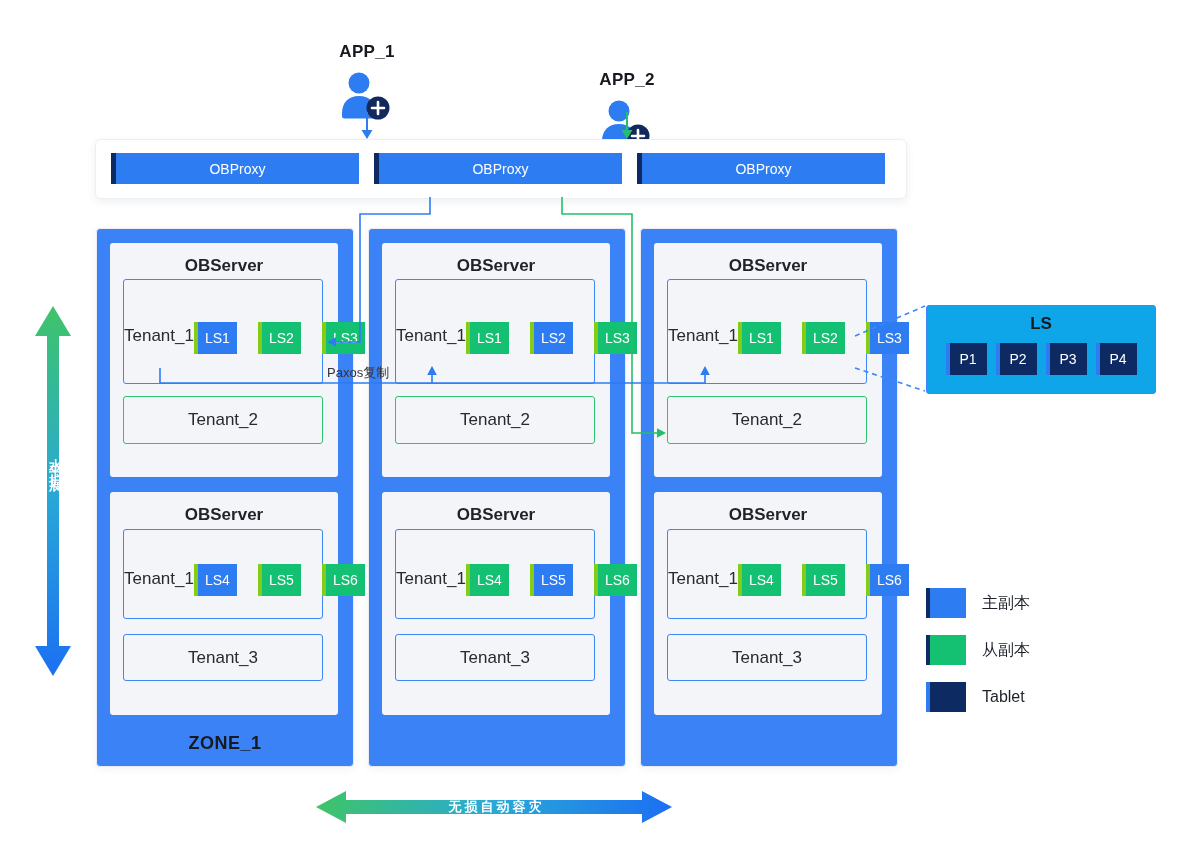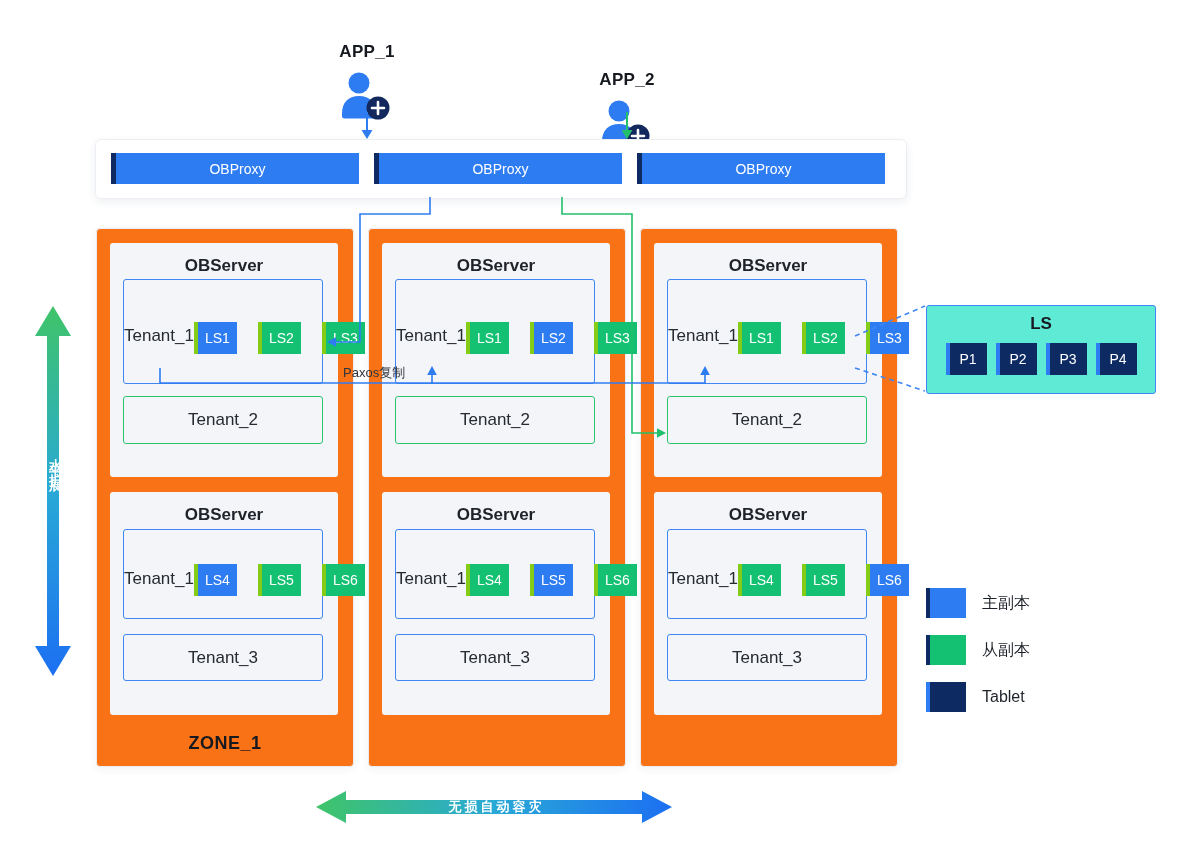--- a/index.html
+++ b/index.html
@@ -12,21 +12,21 @@
   .app-icon{margin-top:10px;}
 
   
   .proxy-bar{position:absolute;left:95px;top:139px;width:810px;height:58px;background:#fff;
              border:1px solid #edeff3;border-radius:6px;box-shadow:0 3px 8px rgba(31,56,88,.08);}
   .proxy-btn{position:absolute;top:13px;width:248px;height:31px;background:#2e7cf2;
              border-left:5px solid #0e2a63;box-sizing:border-box;color:#fff;font-size:14px;
              display:flex;align-items:center;justify-content:center;}
 
   
-  .zone{position:absolute;top:228px;width:256px;height:537px;background:#f97316;
+  .zone{position:absolute;top:228px;width:256px;height:537px;background:#3b82f6;
         border:1px solid #e9ecf1;border-radius:4px;box-shadow:0 2px 8px rgba(31,56,88,.06);}
   .zone-name{position:absolute;bottom:12px;width:100%;text-align:center;font-size:18px;
              font-weight:bold;color:#16191f;letter-spacing:.5px;}
   .server{position:absolute;left:13px;width:228px;background:#f4f5f8;border-radius:3px;}
   .server.top{top:14px;height:234px;}
   .server.bottom{top:263px;height:223px;}
   .server-title{padding-top:13px;text-align:center;font-weight:bold;font-size:17px;color:#1f2329;}
   .tenant{position:absolute;left:13px;width:200px;border:1px solid #3f87f5;border-radius:3px;
           box-sizing:border-box;display:flex;flex-direction:row;align-items:center;}
   .tenant[data-border="green"]{border-color:#2cc56f;}
@@ -37,39 +37,39 @@
   .server.top .tenant2{top:153px;height:48px;}
   .server.bottom .tenant1{top:37px;height:90px;}
   .server.bottom .tenant2{top:142px;height:47px;}
   .ls-row{display:flex;gap:21px;margin-top:12px;}
   .ls{width:43px;height:32px;box-sizing:border-box;border-left:4px solid #84cc16;color:#fff;
       font-size:14px;display:flex;align-items:center;justify-content:center;}
   .ls[data-type="primary"]{background:#2e7cf2;}
   .ls[data-type="secondary"]{background:#14c173;}
 
   
-  .ls-detail{position:absolute;left:926px;top:305px;width:228px;height:87px;background:#5eead4;
+  .ls-detail{position:absolute;left:926px;top:305px;width:228px;height:87px;background:#0ea5e9;
              border:1px solid #3f87f5;border-radius:3px;}
   .ls-detail-title{text-align:center;font-weight:bold;font-size:17px;margin-top:8px;color:#16191f;}
   .p-row{display:flex;gap:9px;justify-content:center;margin-top:9px;}
   .pblock{width:41px;height:32px;box-sizing:border-box;background:#0e2a63;
           border-left:4px solid #2e7cf2;color:#fff;font-size:14px;
           display:flex;align-items:center;justify-content:center;}
 
   
   .legend{position:absolute;left:926px;top:588px;}
   .legend-row{display:flex;align-items:center;margin-bottom:17px;height:30px;}
   .legend-swatch{width:40px;height:30px;box-sizing:border-box;border-left:4px solid #0e2a63;}
   .legend-swatch.sw0{background:#2e7cf2;}
   .legend-swatch.sw1{background:#14c173;}
   .legend-swatch.sw2{background:#0e2a63;border-left-color:#2e7cf2;}
   .legend-label{margin-left:16px;font-size:16px;color:#1d2129;}
 
   
-  .paxos-label{position:absolute;left:327px;top:364px;font-size:13px;color:#30343b;margin-left:16px;}
+  .paxos-label{position:absolute;left:327px;top:364px;font-size:13px;color:#30343b;}
   .v-arrow-text{position:absolute;left:46px;top:448px;writing-mode:vertical-rl;color:#fff;
                 font-size:13px;letter-spacing:7px;font-weight:bold;}
   .h-arrow-text{position:absolute;left:404px;top:798px;width:185px;text-align:center;color:#fff;
                 font-size:13px;letter-spacing:3px;font-weight:bold;}
   svg{display:block;}
   .overlay{position:absolute;left:0;top:0;pointer-events:none;}
 </style>
 </head>
 <body>
 

